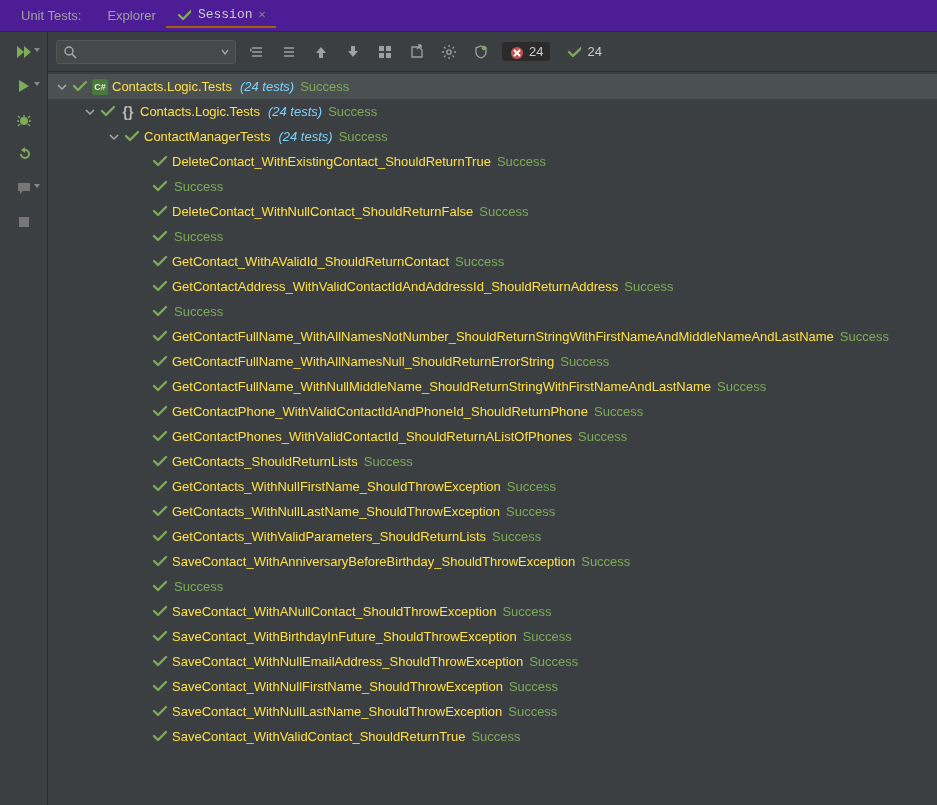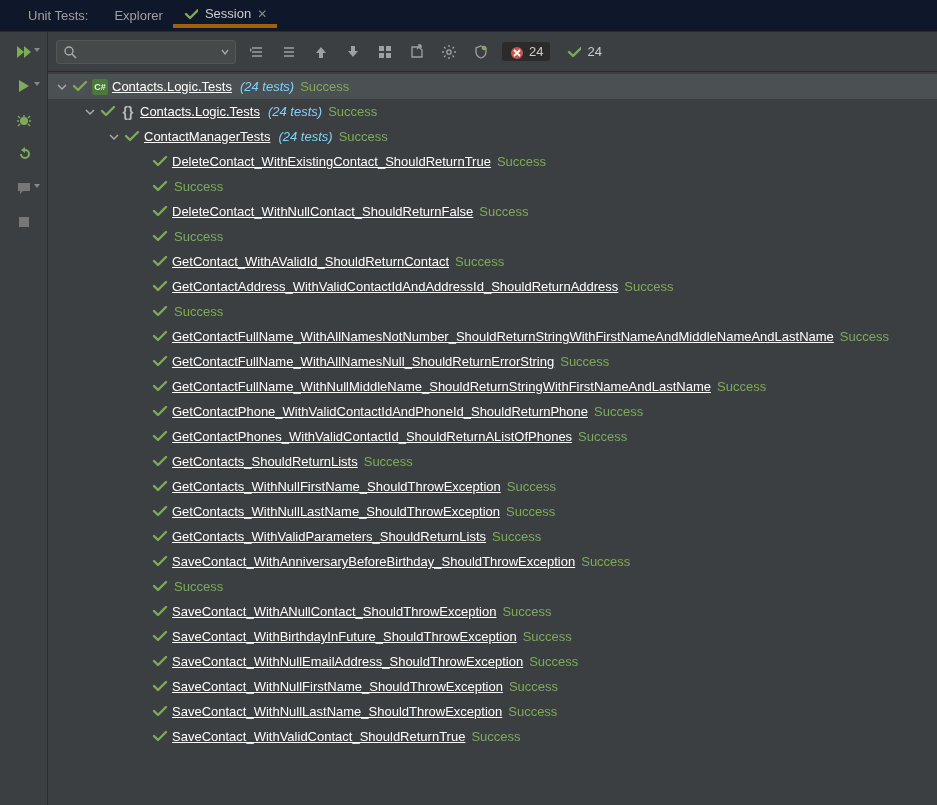--- a/index.html
+++ b/index.html
@@ -10,39 +10,40 @@
     font-family: "Segoe UI", Arial, sans-serif;
     font-size: 13px;
     color: #bbbbbb;
     overflow: hidden;
   }
   .tabbar {
     display: flex;
     align-items: center;
     height: 32px;
     border-bottom: 1px solid #2b2b2b;
-    background: #0f172a;
-    padding-left: 28px;
+    background: #4c1d95;
+    padding-left: 21px;
   }
   .tabbar-title {
     color: #a0a0a0;
     margin-right: 16px;
   }
   .tab {
     display: flex;
     align-items: center;
     padding: 0 10px;
     height: 24px;
     color: #a0a0a0;
     cursor: pointer;
     gap: 6px;
   }
   .tab.active {
-    border-bottom: 4px solid #a16207;
+    border-bottom: 2px solid #a16207;
     color: #cccccc;
+    font-family: Liberation Mono, monospace;
   }
   .tab .close { color: #888; font-size: 12px; }
   .main {
     display: flex;
     height: calc(805px - 32px);
   }
   .sidebar {
     width: 48px;
     background: #3c3f41;
     border-right: 1px solid #2b2b2b;
@@ -168,21 +169,21 @@
     background: #4a7a3a;
     color: #e8f5e0;
     border-radius: 2px;
     font-size: 9px;
     padding: 0 1px;
   }
   .node-icon.ns {
     color: #bbb;
     font-size: 14px;
   }
-  .tname { color: #ffffff; text-decoration: underline; }
+  .tname { color: #fde047; }
   .tcount { color: #7dd3fc; font-style: italic; margin-left: 4px; }
   .tstat { color: #7dab5a; margin-left: 2px; }
 </style>
 </head>
 <body>
 
 <svg width="0" height="0" style="position:absolute">
   <defs>
     <g id="svg-check">
         <path d="M2 7 L6 11 L14 3" stroke="#7dab5a" stroke-width="2.4" fill="none" stroke-linecap="round" stroke-linejoin="round"></path>

